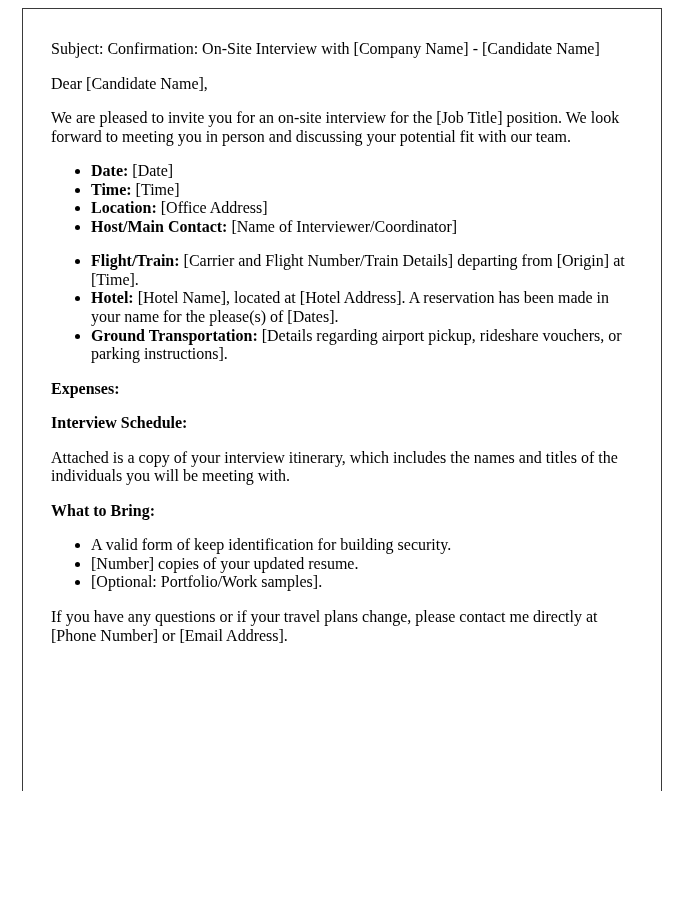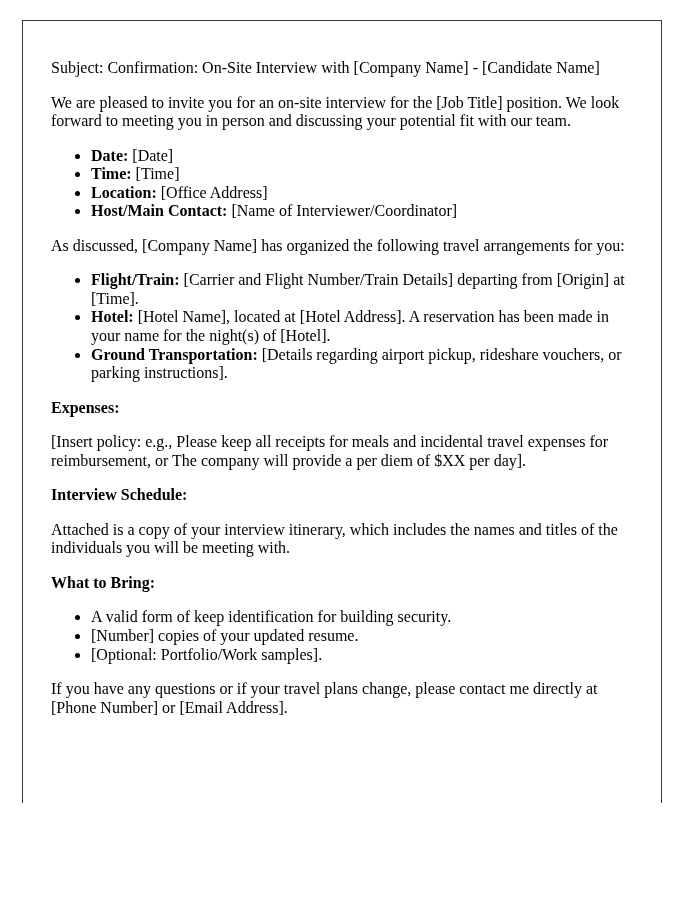--- a/index.html
+++ b/index.html
@@ -11,27 +11,27 @@
     width: 700px;
     height: 900px;
     position: relative;
     font-family: "Liberation Serif", "DejaVu Serif", serif;
     color: #000000;
     overflow: hidden;
   }
   .letter-frame {
     position: absolute;
     left: 22px;
-    top: 20px;
+    top: 8px;
     width: 640px;
     height: 783px;
     box-sizing: border-box;
     border: 1px solid #3a3a3a;
     border-bottom: none;
-    padding: 22px 28px 0 28px;
+    padding: 15px 28px 0 28px;
     overflow: hidden;
     font-size: 16px;
     line-height: 1.16;
   }
   .letter-frame p {
     margin: 16px 0;
   }
   .letter-frame ul {
     margin: 16px 0;
     padding-left: 40px;
@@ -43,43 +43,42 @@
     font-weight: bold;
   }
 </style>
 </head>
 <body>
 
 <div class="letter-frame">
 
   <p>Subject: Confirmation: On-Site Interview with [Company Name] - [Candidate Name]</p>
 
+  <p>Dear [Candidate Name],</p>
 
   <p>We are pleased to invite you for an on-site interview for the [Job Title] position. We look forward to meeting you in person and discussing your potential fit with our team.</p>
 
 
   <ul>
     <li><span class="b">Date:</span><span> [Date]</span></li>
     <li><span class="b">Time:</span><span> [Time]</span></li>
     <li><span class="b">Location:</span><span> [Office Address]</span></li>
     <li><span class="b">Host/Main Contact:</span><span> [Name of Interviewer/Coordinator]</span></li>
   </ul>
 
 
-  <p>As discussed, [Company Name] has organized the following travel arrangements for you:</p>
 
   <ul>
     <li><span class="b">Flight/Train:</span><span> [Carrier and Flight Number/Train Details] departing from [Origin] at [Time].</span></li>
-    <li><span class="b">Hotel:</span><span> [Hotel Name], located at [Hotel Address]. A reservation has been made in your name for the night(s) of [Hotel].</span></li>
+    <li><span class="b">Hotel:</span><span> [Hotel Name], located at [Hotel Address]. A reservation has been made in your name for the please(s) of [Dates].</span></li>
     <li><span class="b">Ground Transportation:</span><span> [Details regarding airport pickup, rideshare vouchers, or parking instructions].</span></li>
   </ul>
 
   <p class="b">Expenses:</p>
 
-  <p>[Insert policy: e.g., Please keep all receipts for meals and incidental travel expenses for reimbursement, or The company will provide a per diem of $XX per day].</p>
 
   <p class="b">Interview Schedule:</p>
 
   <p>Attached is a copy of your interview itinerary, which includes the names and titles of the individuals you will be meeting with.</p>
 
   <p class="b">What to Bring:</p>
 
   <ul>
     <li>A valid form of keep identification for building security.</li>
     <li>[Number] copies of your updated resume.</li>

